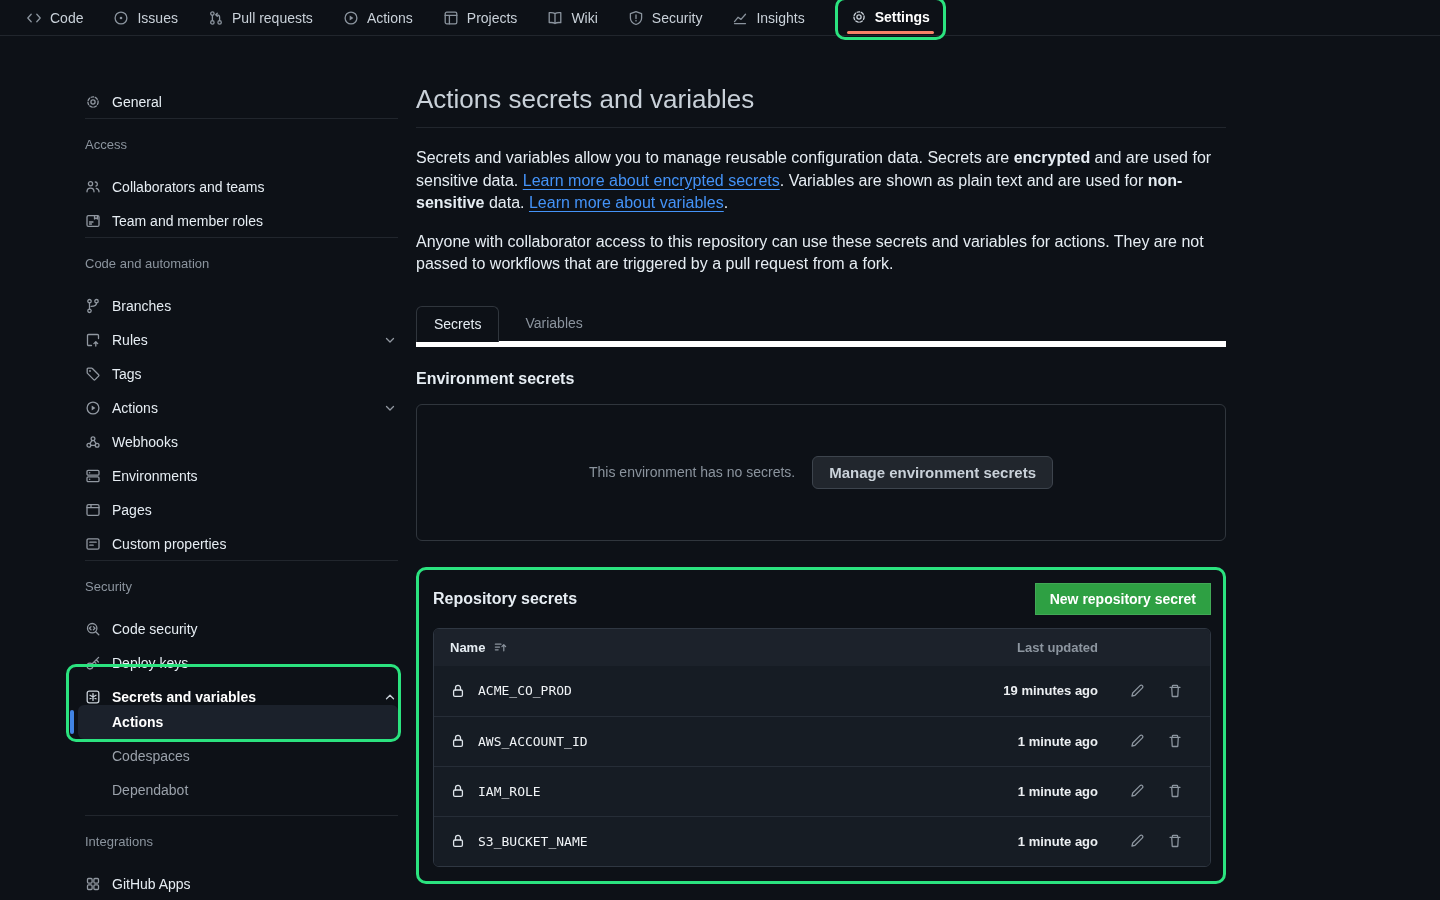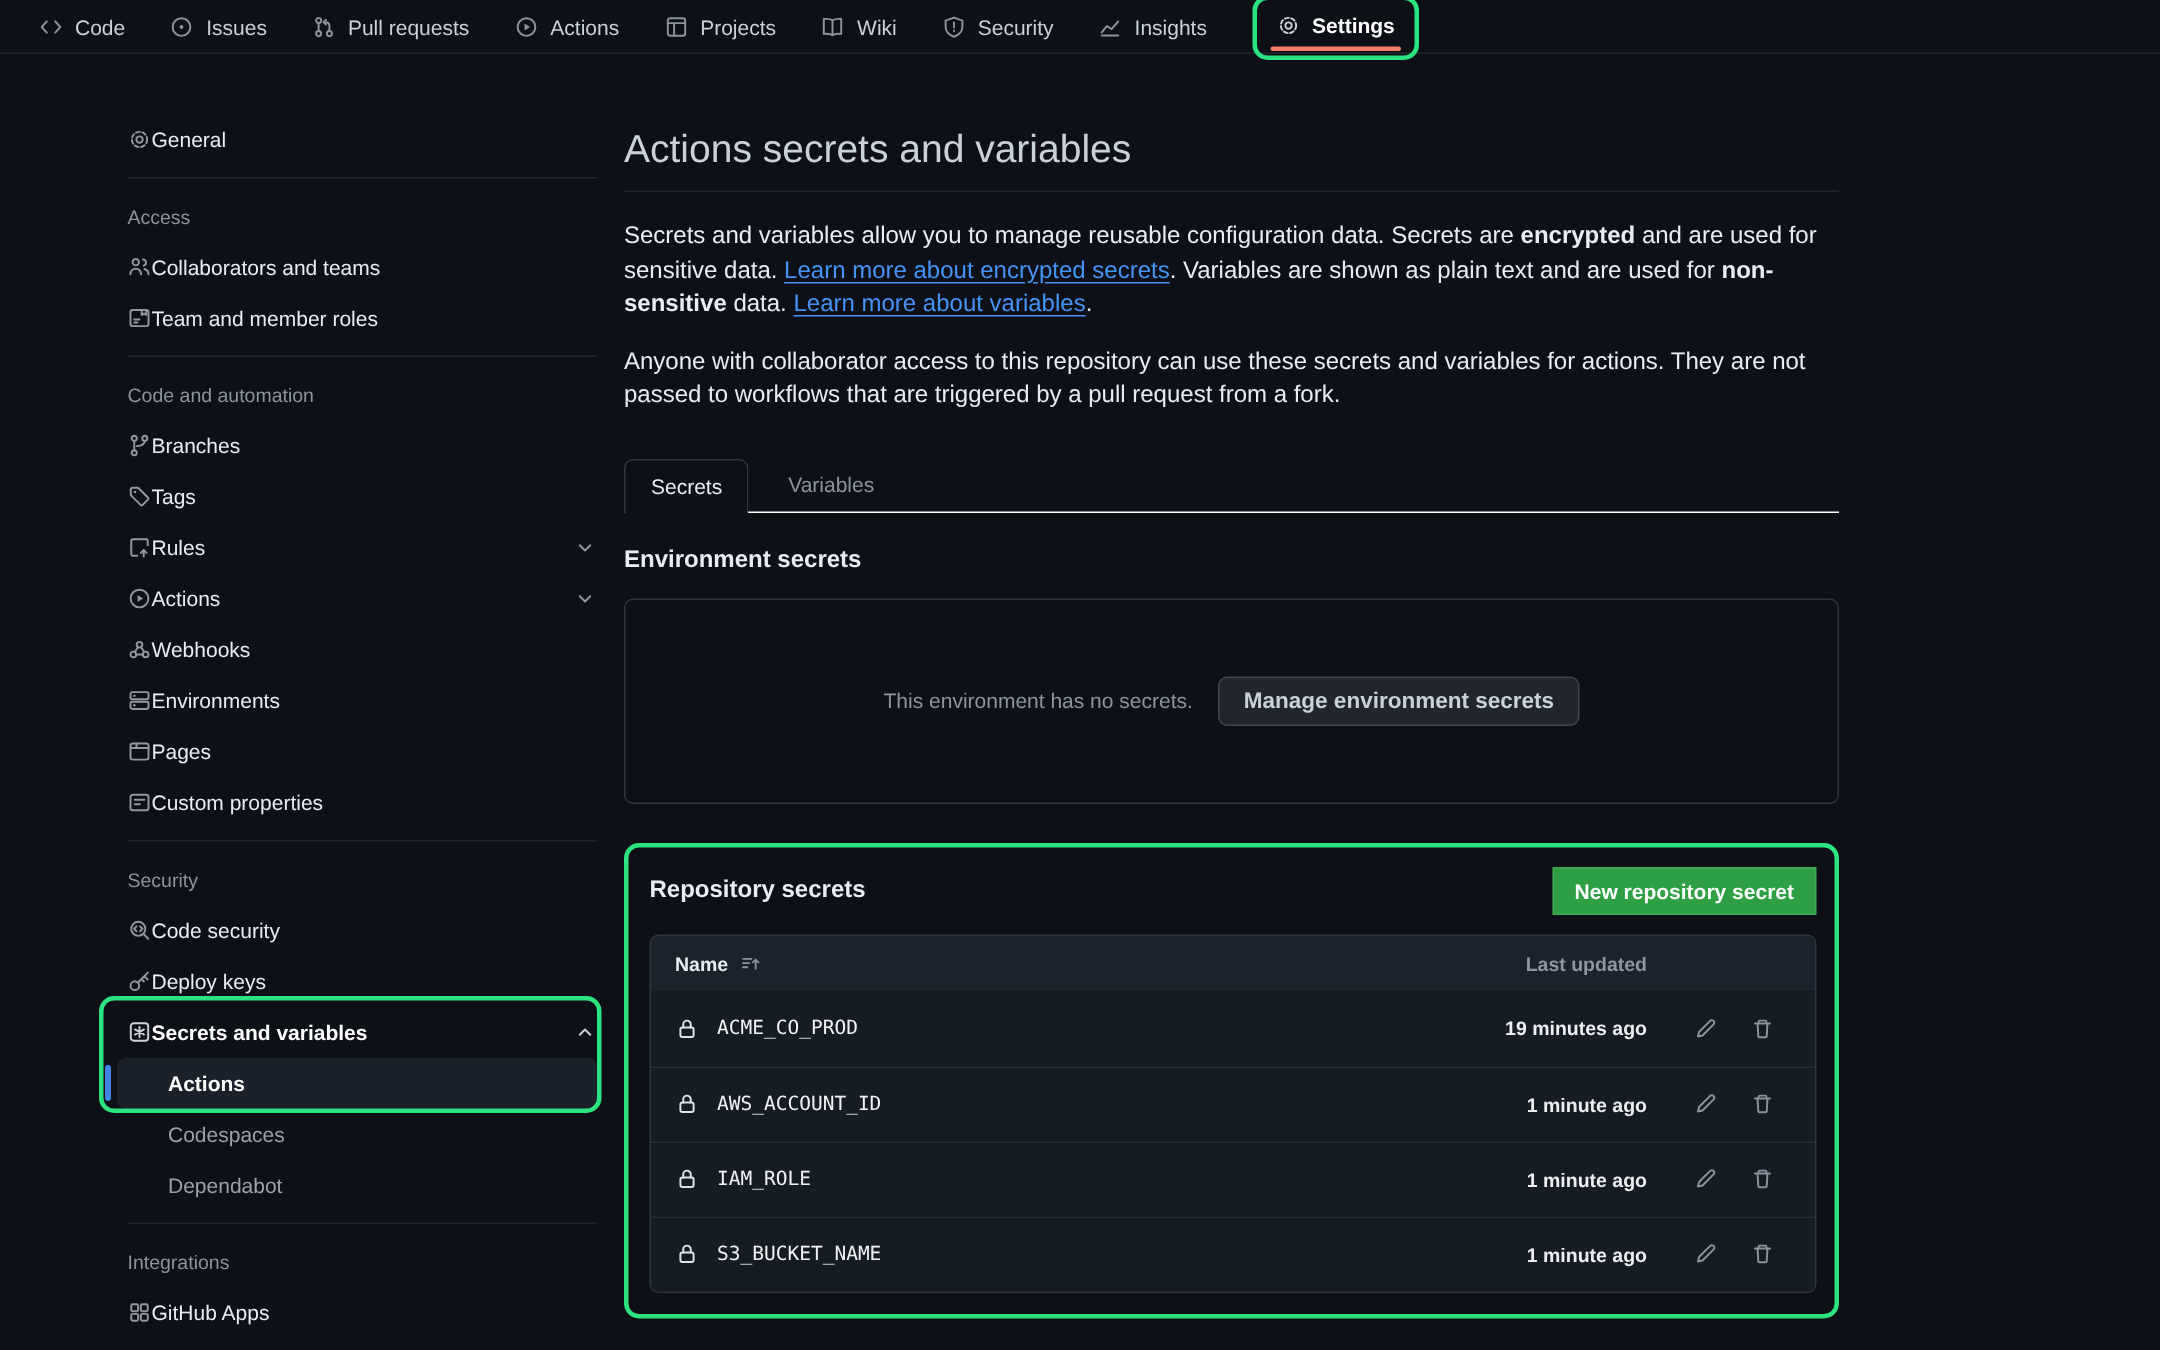--- a/index.html
+++ b/index.html
@@ -23,21 +23,21 @@
   .navitem{display:flex;align-items:center;gap:8px;font-size:14px;color:#c9d1d9;cursor:pointer;white-space:nowrap}
   .navitem .i{color:#8b949e}
   .nav-settings-box{border:3px solid var(--highlight-green);border-radius:10px;padding:9px 13px 12px 13px;position:relative;margin-top:1px}
   .nav-settings-box .navitem{font-weight:700;color:#ffffff}
   .nav-settings-box .navitem .i{color:#c9d1d9}
   .nav-settings-box::after{content:"";position:absolute;left:9px;right:9px;bottom:3px;height:2.5px;
           background:var(--active-tab-underline);border-radius:2px}
 
   
   .sidebar{position:absolute;top:52px;left:85px;width:313px;padding-top:24px;font-size:14px}
-  .sb-item{display:flex;align-items:center;height:34px;color:#e6edf3;cursor:pointer}
+  .sb-item{display:flex;align-items:flex-end;gap:11px;height:34px;color:#e6edf3;cursor:pointer}
   .sb-item .i{color:#9198a1}
   .sb-chevron{margin-left:auto;color:#8b949e}
   .sb-divider{border-top:1px solid #21262d;margin:8px 0}
   .sb-section{height:34px;display:flex;align-items:center;font-size:13px;color:#8b949e}
   .sb-sub{display:flex;align-items:center;height:34px;padding-left:27px;color:#9aa1aa;cursor:pointer}
   .sv-wrap{position:relative}
   .sv-wrap::after{content:"";position:absolute;left:-19px;right:-3px;top:-7px;bottom:-3px;
        border:3px solid var(--highlight-green);border-radius:10px;pointer-events:none}
   .sb-item.sv-head{font-weight:700;color:#ffffff}
   .sb-item.sv-head .i{color:#c9d1d9}
@@ -48,21 +48,21 @@
 
   
   .main{position:absolute;left:416px;top:52px;width:810px}
   .page-title{font-size:26px;font-weight:400;color:#c9d1d9;margin-top:32px}
   .title-divider{border-top:1px solid #21262d;margin-top:12px}
   .desc{font-size:16px;line-height:22.5px;color:#e6edf3;margin-top:19px}
   .desc b{font-weight:700}
   .desc a{color:var(--link-blue);text-decoration:underline;text-underline-offset:3px;cursor:pointer}
   .note{font-size:16px;line-height:22.5px;color:#e6edf3;margin-top:16px}
 
-  .tabs{margin-top:30px;display:flex;align-items:center;border-bottom:1px solid #ffffff}
+  .tabs{margin-top:30px;display:flex;align-items:center;border-bottom:6px solid #ffffff}
   .tab{font-size:14px;padding:9px 17px;cursor:pointer}
   .tab.active{color:#e6edf3;background:#0d1117;border:1px solid #30363d;border-bottom:none;
       border-radius:6px 6px 0 0;margin-bottom:-1px;padding-bottom:10px}
   .tab.inactive{color:#8b949e;margin-left:9px}
 
   .env-heading{font-size:16px;font-weight:700;color:#e6edf3;margin-top:23px}
   .env-box{margin-top:16px;height:137px;border:1px solid #30363d;border-radius:6px;
       display:flex;flex-direction:row;align-items:center;justify-content:center;gap:17px}
   .env-empty{font-size:14px;color:#8b949e}
   .btn-secondary{font-size:15px;font-weight:600;color:#c9d1d9;background:#21262d;border:1px solid #3d444d;
@@ -219,38 +219,38 @@
             <circle cx="4.5" cy="12.8" r="1.7"></circle>
             <circle cx="11.5" cy="3.2" r="1.7"></circle>
             <path d="M4.5 4.9 V11.1 M11.5 4.9 C11.5 7.7 9.3 8.3 6.2 8.4"></path>
           </svg>
         </span>
       <span>Branches</span>
     </div>
     <div class="sb-item">
       <span class="i">
           <svg viewBox="0 0 16 16" class="i">
+            <path d="M6.5 13.5 H3.6 C3 13.5 2.5 13 2.5 12.4 V3.6 C2.5 3 3 2.5 3.6 2.5 H12.4 C13 2.5 13.5 3 13.5 3.6 V6.5 M10.8 14 V9.8 M8.9 11.6 L10.8 9.7 L12.7 11.6"></path>
+          </svg>
+        </span>
+      <span>Rules</span>
+      <span class="sb-chevron i">
+          <svg viewBox="0 0 16 16" class="i">
+            <path d="M4.5 6.5 L8 10 L11.5 6.5"></path>
+          </svg>
+        </span>
+    </div>
+    <div class="sb-item">
+      <span class="i">
+          <svg viewBox="0 0 16 16" class="i">
             <path d="M2.2 6.6 V3 C2.2 2.6 2.6 2.2 3 2.2 H6.6 C6.9 2.2 7.2 2.3 7.4 2.5 L13.6 8.7 C14 9.1 14 9.7 13.6 10.1 L10.1 13.6 C9.7 14 9.1 14 8.7 13.6 L2.5 7.4 C2.3 7.2 2.2 6.9 2.2 6.6 Z"></path>
             <circle class="f" cx="5" cy="5" r="0.9"></circle>
           </svg>
         </span>
       <span>Tags</span>
-    </div>
-    <div class="sb-item">
-      <span class="i">
-          <svg viewBox="0 0 16 16" class="i">
-            <path d="M6.5 13.5 H3.6 C3 13.5 2.5 13 2.5 12.4 V3.6 C2.5 3 3 2.5 3.6 2.5 H12.4 C13 2.5 13.5 3 13.5 3.6 V6.5 M10.8 14 V9.8 M8.9 11.6 L10.8 9.7 L12.7 11.6"></path>
-          </svg>
-        </span>
-      <span>Rules</span>
-      <span class="sb-chevron i">
-          <svg viewBox="0 0 16 16" class="i">
-            <path d="M4.5 6.5 L8 10 L11.5 6.5"></path>
-          </svg>
-        </span>
     </div>
     <div class="sb-item">
       <span class="i">
           <svg viewBox="0 0 16 16" class="i">
             <circle cx="8" cy="8" r="5.9"></circle>
             <path class="f" d="M6.7 5.6 L10.4 8 L6.7 10.4 Z"></path>
           </svg>
         </span>
       <span>Actions</span>
       <span class="sb-chevron i">

